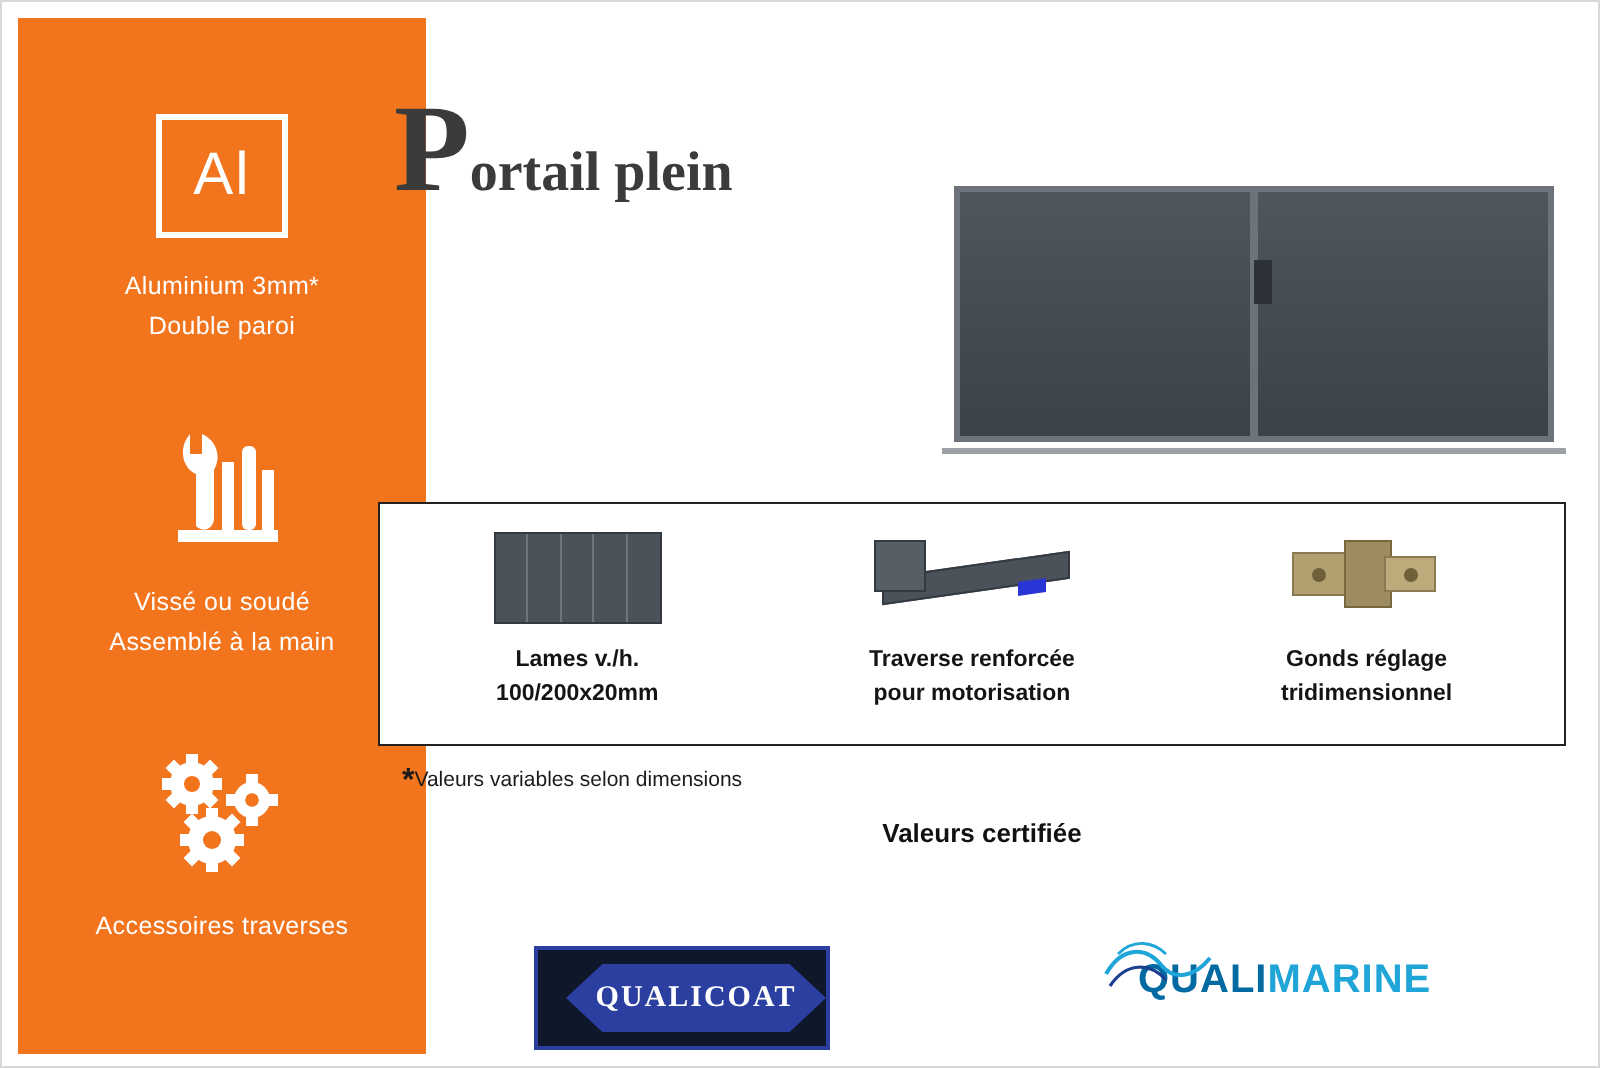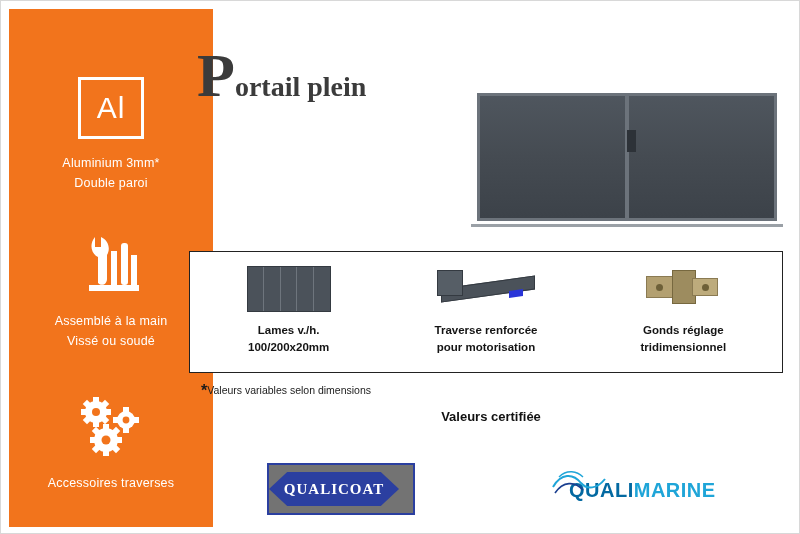--- a/index.html
+++ b/index.html
@@ -16,21 +16,21 @@
     background:#fff;
     border:1px solid #d8d8d8;
   }
 
   
   .sidebar {
     position:absolute; left:8px; top:8px; width:204px; height:518px;
     background:#f2741c;
     color:#ffffff;
     display:flex; flex-direction:column; align-items:center;
-    padding-top:68px;
+    padding-top:48px;
   }
   .side-block {
     width:100%;
     display:flex; flex-direction:column; align-items:center;
     margin-bottom:18px;
   }
   .al-box {
     width:66px; height:62px;
     border:3px solid #ffffff;
     display:flex; align-items:center; justify-content:center;
@@ -159,23 +159,23 @@
   }
   .footnote .star { font-size:16px; font-weight:bold; vertical-align:-2px; }
   .finition {
     position:absolute; left:0; top:408px; width:800px; text-align:center;
     padding-left:180px;
     font-size:13px; font-weight:bold; color:#111;
   }
 
   
   .logo-qualicoat {
-    position:absolute; left:266px; top:462px; width:148px; height:52px;
-    border:2px solid #2b3fa0; background:#737373;
-    display:flex; align-items:center; justify-content:flex-start;
+    position:absolute; left:266px; top:472px; width:148px; height:52px;
+    border:2px solid #2b3fa0; background:#0f172a;
+    display:flex; align-items:center; justify-content:flex-end;
   }
   .qc-inner {
     position:relative; width:130px; height:34px;
     display:flex; align-items:center; justify-content:center;
   }
   .qc-diamond {
     position:absolute; left:0; top:0; width:130px; height:34px;
     background:#2b3fa0;
     clip-path:polygon(14% 0%, 86% 0%, 100% 50%, 86% 100%, 14% 100%, 0% 50%);
   }
@@ -213,22 +213,22 @@
         <svg width="72" height="66" viewBox="0 0 72 66" aria-hidden="true">
 
           <path d="M20 6 L20 16 L26 16 L26 6 C33 9 36 17 32 24 L32 48 C32 53 27 56 23 52 L23 26 C16 23 14 13 20 6 Z" fill="#ffffff"></path>
 
           <rect x="36" y="20" width="6" height="34" fill="#ffffff"></rect>
           <rect x="46" y="12" width="7" height="42" rx="3" fill="#ffffff"></rect>
           <rect x="56" y="24" width="6" height="30" fill="#ffffff"></rect>
           <rect x="14" y="54" width="50" height="6" fill="#ffffff"></rect>
         </svg>
       </div>
+      <div class="side-label">Vissé ou soudé</div>
       <div class="side-label">Assemblé à la main</div>
-      <div class="side-label">Vissé ou soudé</div>
     </div>
 
     <div class="side-block gears">
       <div class="icon-wrap">
         <svg width="78" height="64" viewBox="0 0 78 64" aria-hidden="true">
           <g fill="#ffffff">
             <circle cx="24" cy="18" r="11"></circle>
             <circle cx="24" cy="18" r="4" fill="#f2741c"></circle>
             <rect x="21" y="3" width="6" height="7"></rect>
               <rect x="21" y="26" width="6" height="7"></rect>

